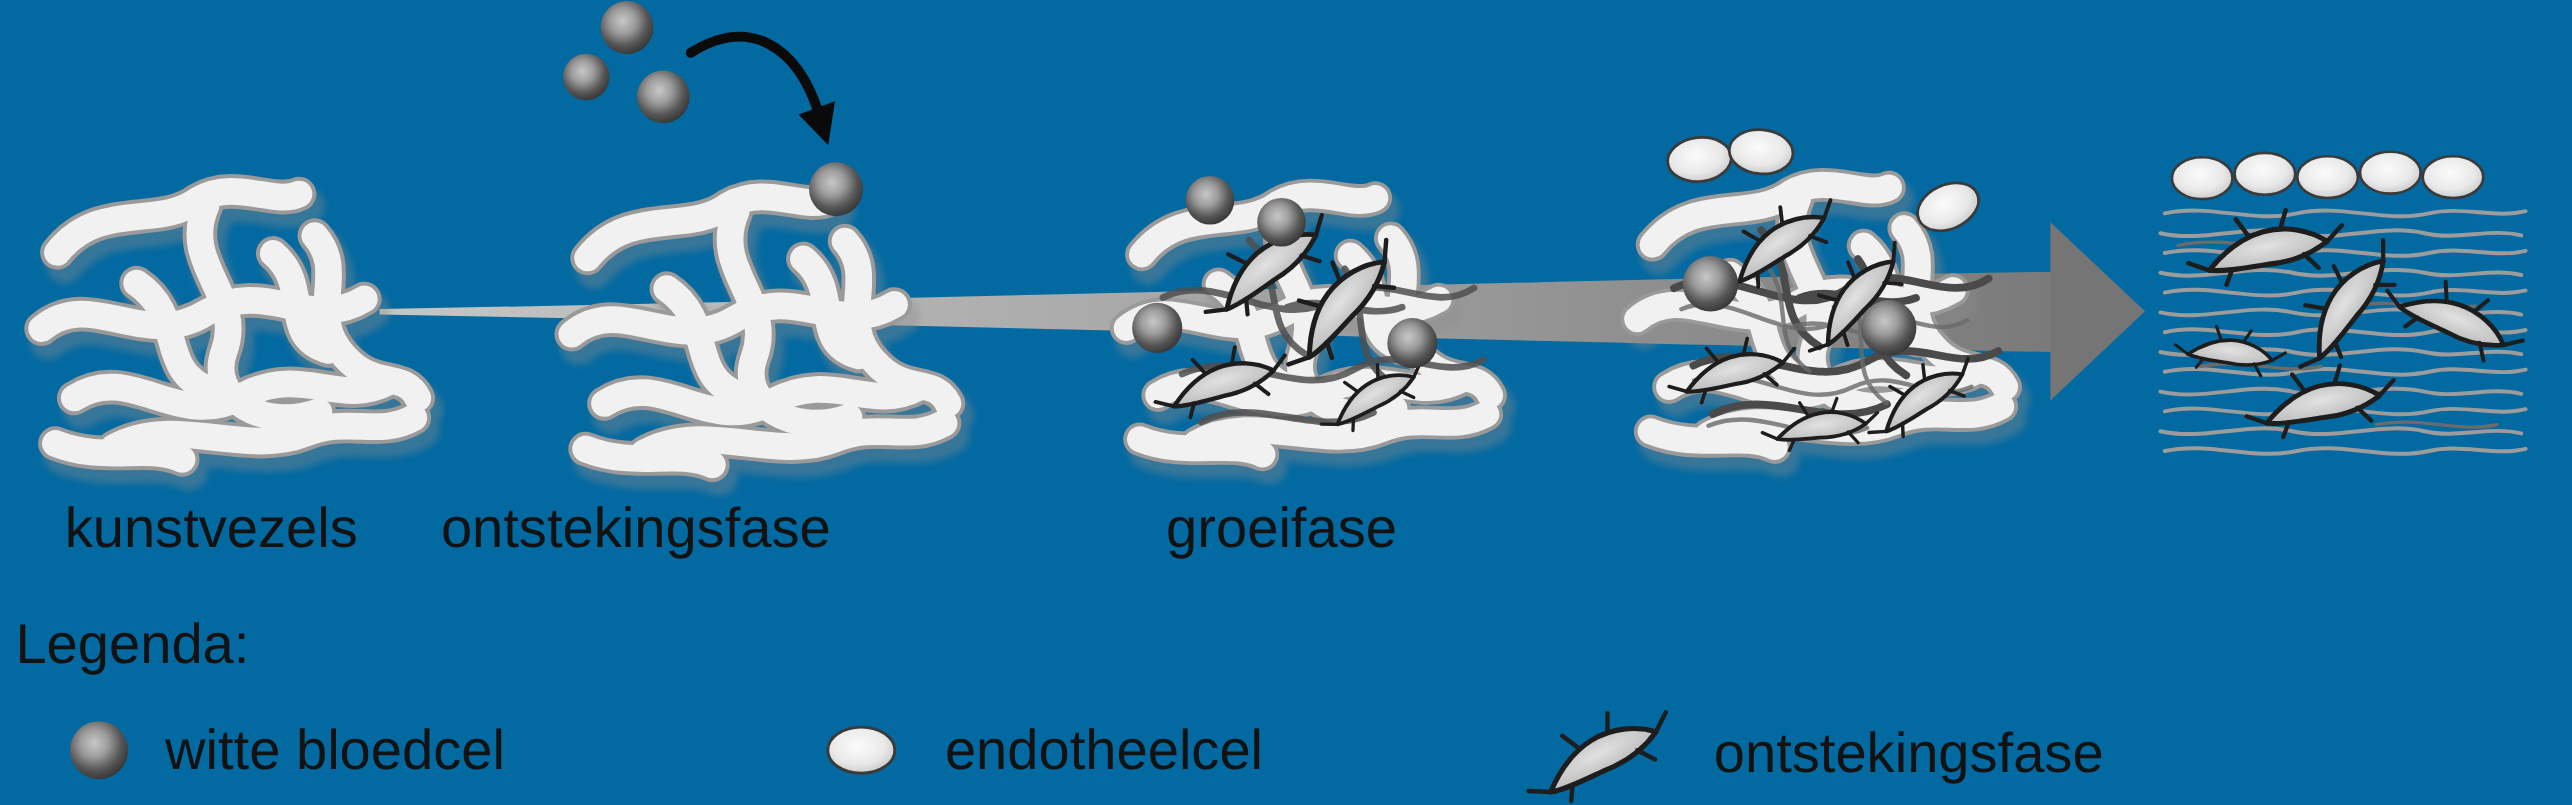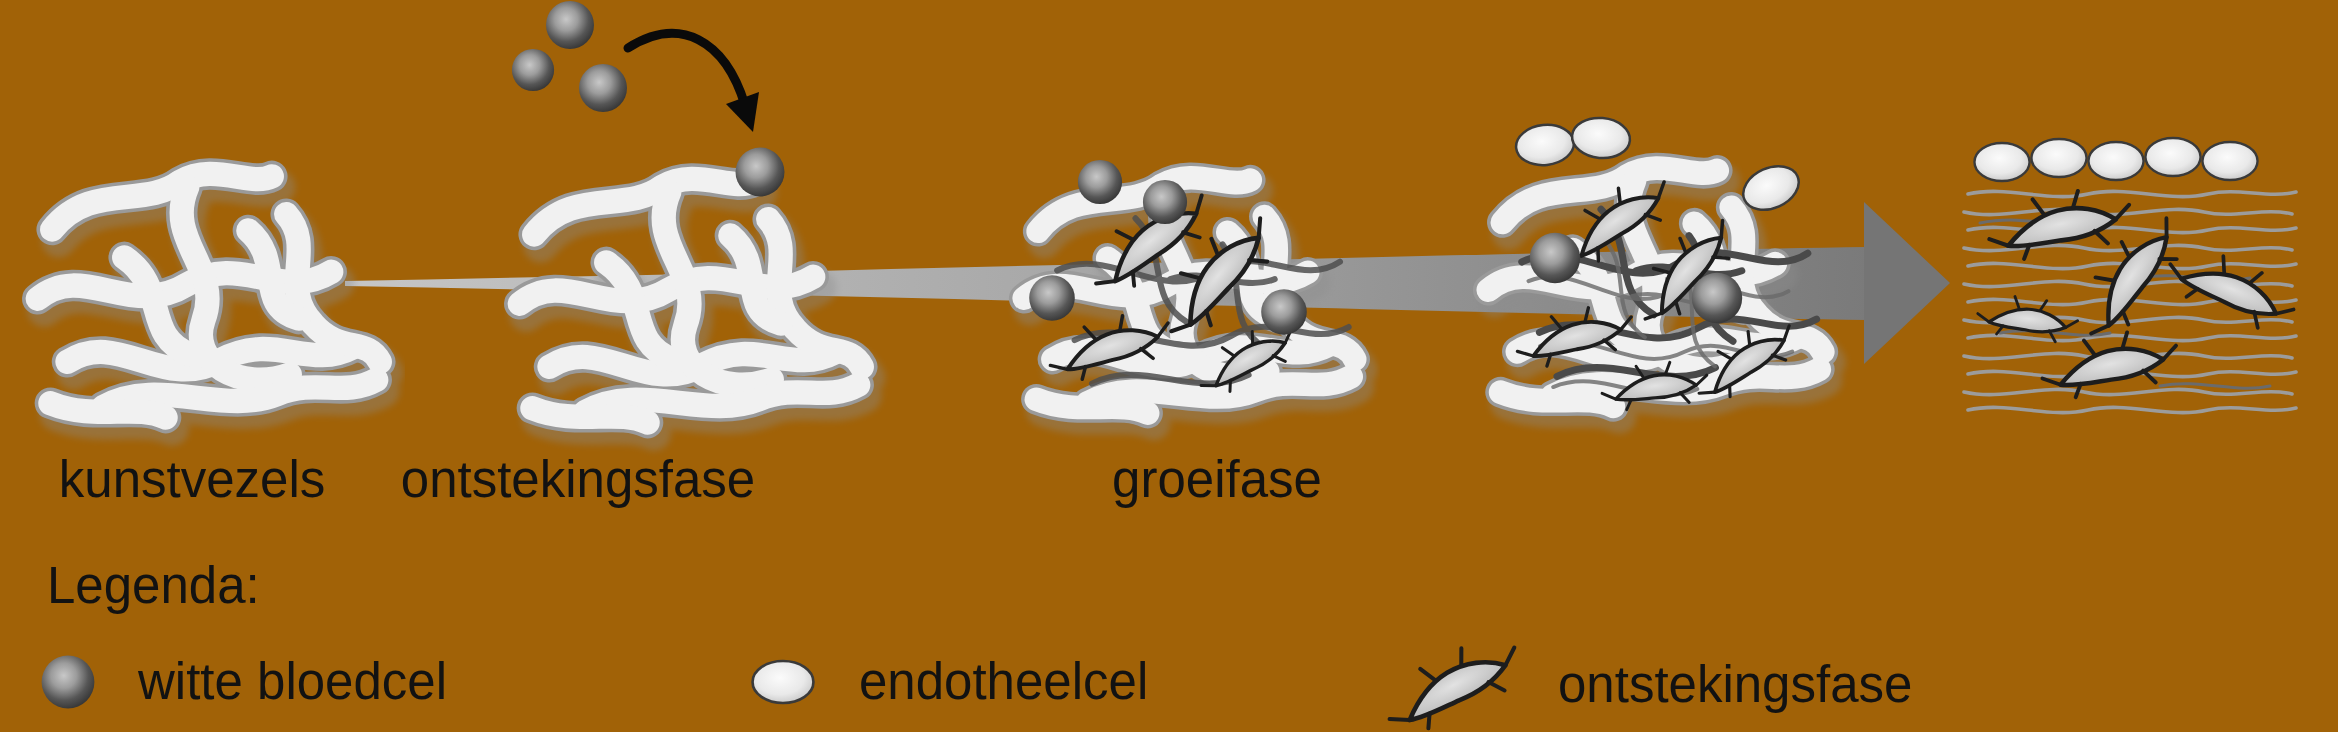--- a/index.html
+++ b/index.html
@@ -1,22 +1,22 @@
 <!DOCTYPE html>
 <html><head>
 <meta charset="utf-8">
 <style>
   html,body{margin:0;padding:0;background:#ffffff;}
-  .canvas{position:relative;width:2338px;height:732px;background:#a16207;overflow:hidden;
+  .canvas{position:relative;width:2338px;height:732px;background:#0369a1;overflow:hidden;
           font-family:"Liberation Sans",sans-serif;color:#121212;}
   svg.layer{position:absolute;left:0;top:0;}
   svg.stage{position:absolute;}
   .stage-label{position:absolute;top:451px;transform:translateX(-50%);
                font-size:51px;line-height:1.15;white-space:nowrap;color:#121212;}
-  .legend-title{position:absolute;left:14px;top:556px;font-size:51px;color:#121212;margin-left:33px;}
+  .legend-title{position:absolute;left:14px;top:556px;font-size:51px;color:#121212;}
   .legend-item{position:absolute;display:flex;align-items:center;}
   .legend-label{font-size:51px;color:#121212;white-space:nowrap;}
 </style>
 </head>
 <body>
 
 <div class="canvas">
 
   <svg width="0" height="0" style="position:absolute" aria-hidden="true">
     <defs>
@@ -167,25 +167,25 @@
     <use href="#fibro" transform="translate(150,235) rotate(-12) scale(1.1)"></use>
     <use href="#endo" transform="translate(42,34) scale(0.95)"></use>
     <use href="#endo" transform="translate(99,30) scale(0.95)"></use>
     <use href="#endo" transform="translate(156,33) scale(0.95)"></use>
     <use href="#endo" transform="translate(213,29) scale(0.95)"></use>
     <use href="#endo" transform="translate(270,33) scale(0.95)"></use>
   </svg>
 
   <div class="stage-label" style="left:192px">kunstvezels</div>
   <div class="stage-label" style="left:578px">ontstekingsfase</div>
-  <div class="stage-label" style="left:1217px">groeifase</div>
+  <div class="stage-label" style="left:1165px">groeifase</div>
 
   <div class="legend-title">Legenda:</div>
 
-  <div class="legend-item" style="left:40px;top:652px;gap:42px">
+  <div class="legend-item" style="left:62px;top:652px;gap:32px">
     <svg width="56" height="56" viewBox="-28 -28 56 56">
       <use href="#wbc" transform="scale(1.1)"></use>
     </svg>
     <span class="legend-label">witte bloedcel</span>
   </div>
 
   <div class="legend-item" style="left:751px;top:652px;gap:44px">
     <svg width="64" height="50" viewBox="-32 -25 64 50">
       <use href="#endo" transform="scale(1.05)"></use>
     </svg>

